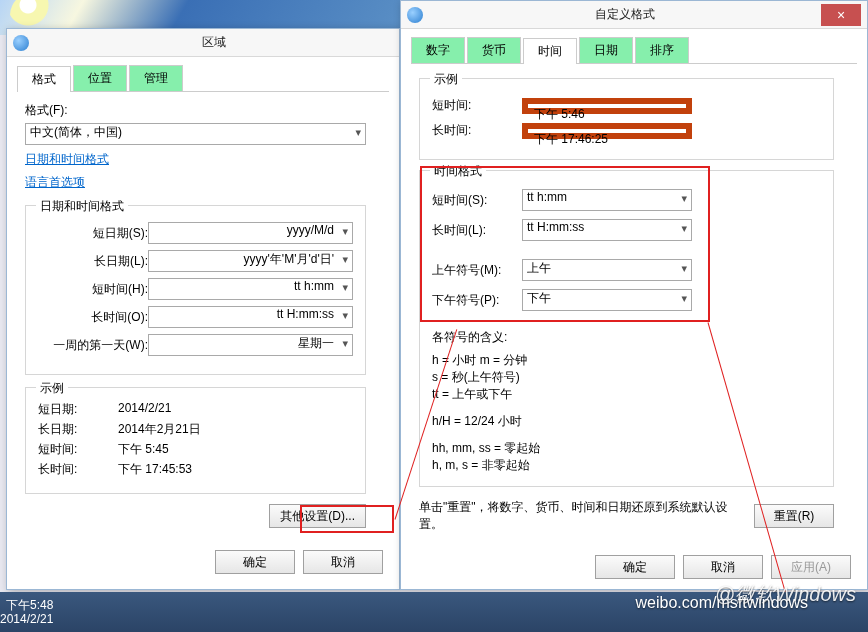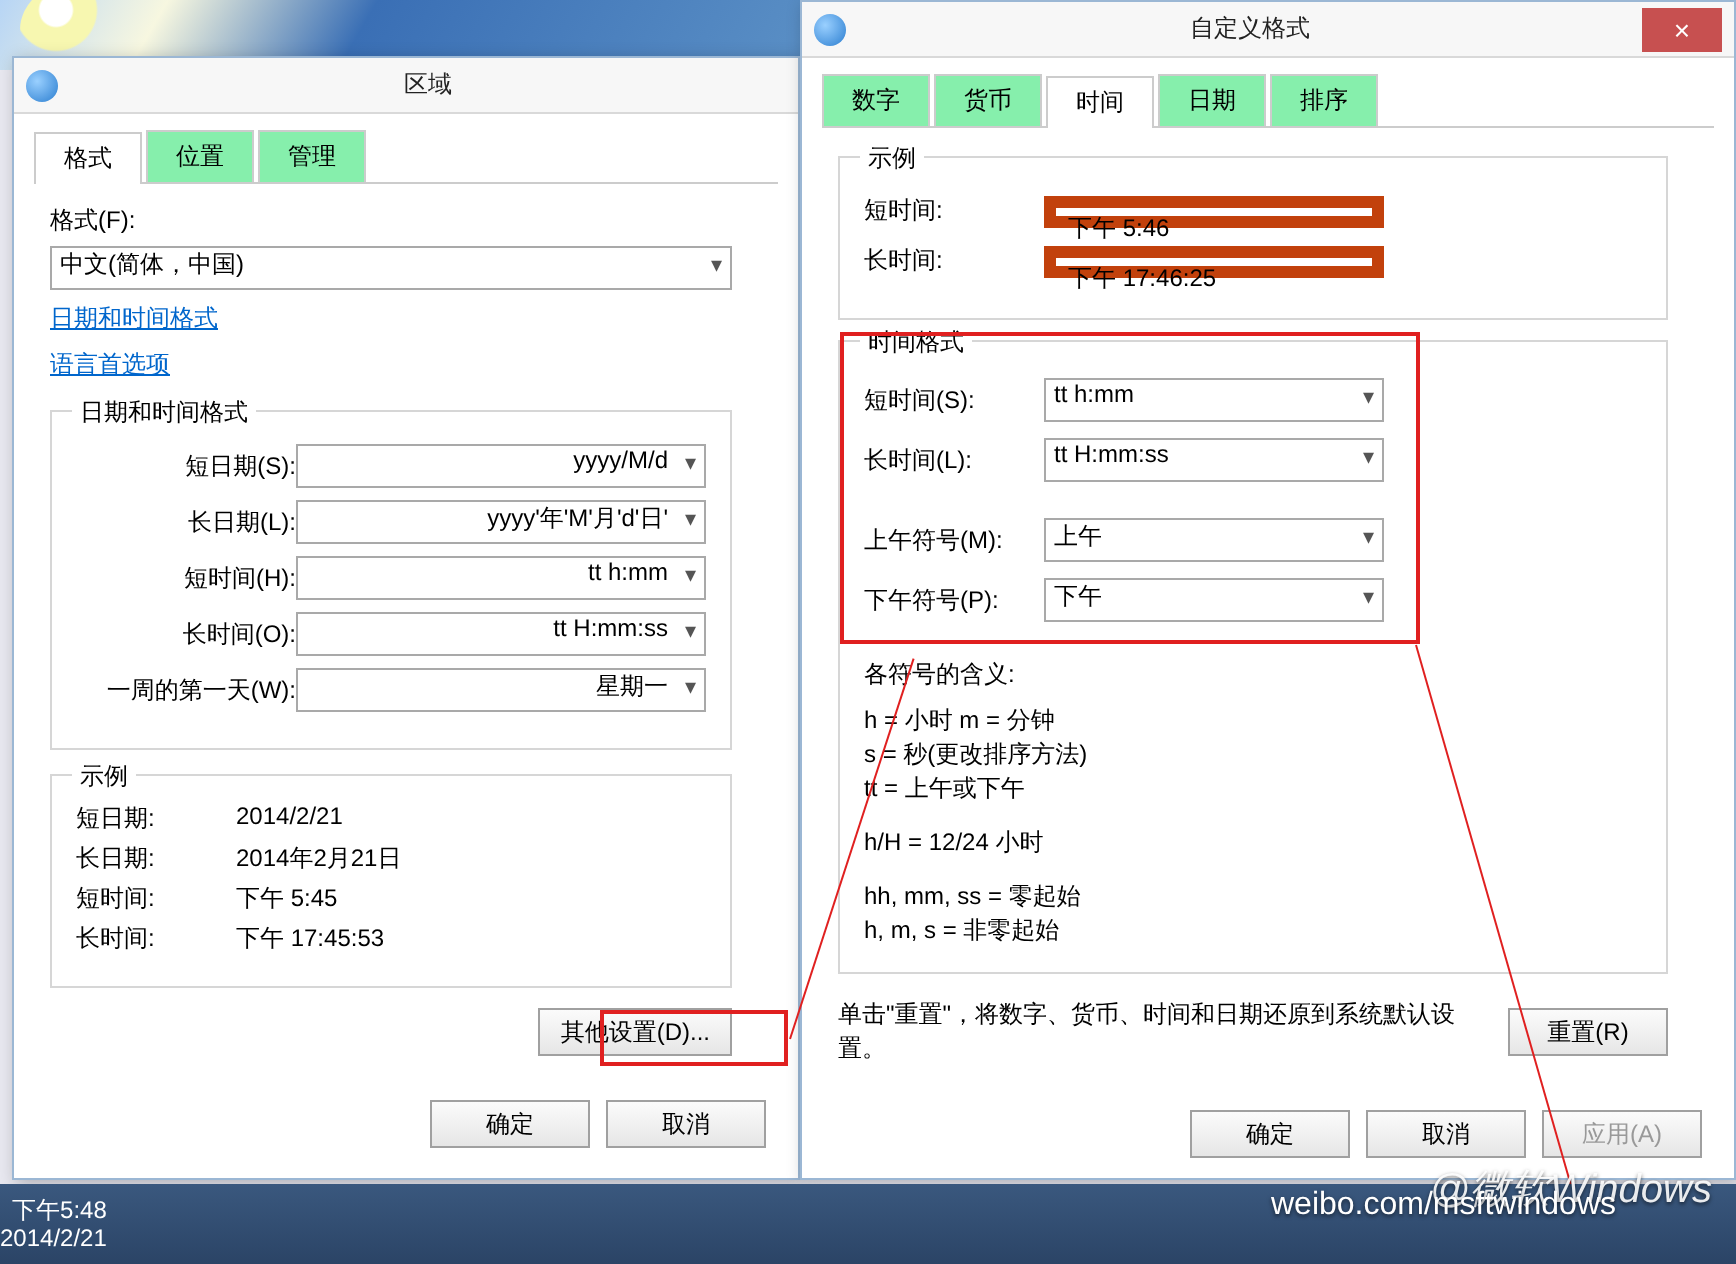--- a/index.html
+++ b/index.html
@@ -207,21 +207,21 @@
       <div class="field-row">
           <span class="fl">下午符号(P):</span>
           <span class="fv">
             <div class="sel-dd"><span>下午</span></div>
           </span>
         </div>
 
       <div style="margin-top:18px;">
         <div style="margin-bottom:6px;">各符号的含义:</div>
         <div>h = 小时   m = 分钟</div>
-        <div>s = 秒(更改排序方法)</div>
+        <div>s = 秒(上午符号)</div>
         <div>tt = 上午或下午</div>
         <div style="height:10px;"></div>
         <div>h/H = 12/24 小时</div>
         <div style="height:10px;"></div>
         <div>hh, mm, ss = 零起始</div>
         <div>h, m, s = 非零起始</div>
       </div>
     </div>
 
     <div style="display:flex; align-items:center; gap:12px; margin-top:12px;">

